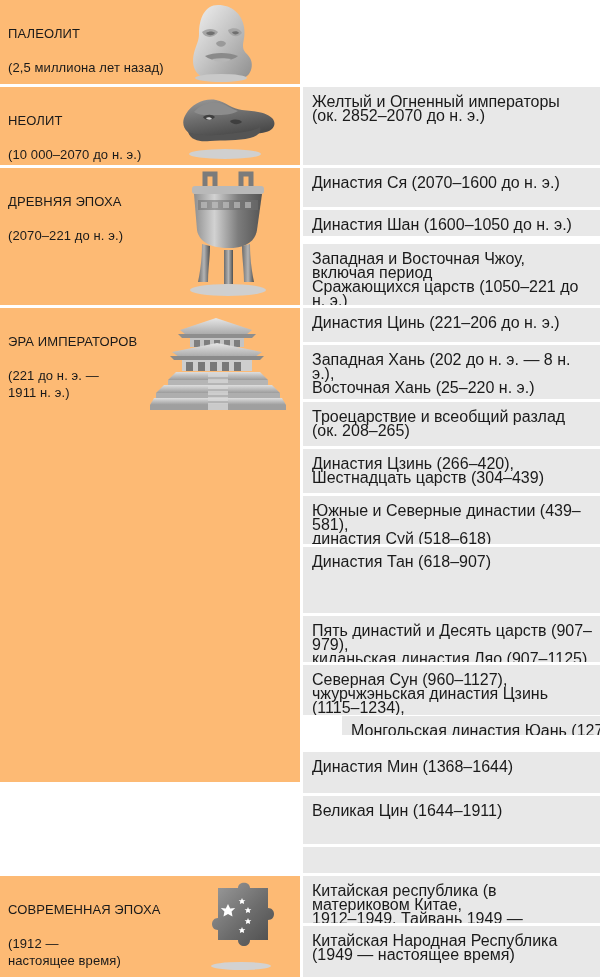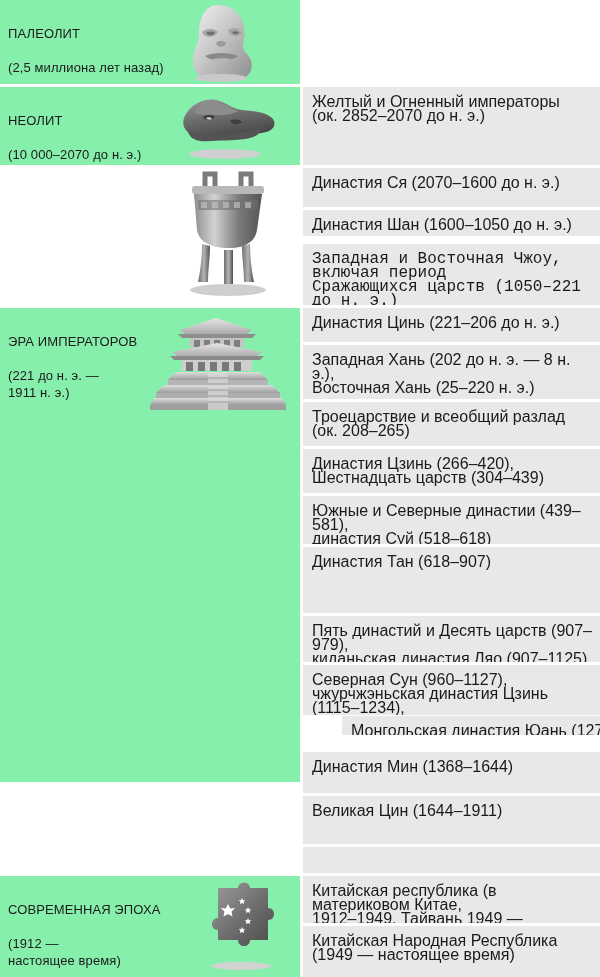--- a/index.html
+++ b/index.html
@@ -16,21 +16,21 @@
     width: 600px;
     height: 977px;
     overflow: hidden;
     background: #ffffff;
   }
   
   .era-block {
     position: absolute;
     left: 0;
     width: 300px;
-    background: #86efac;
+    background: #fdba74;
     box-sizing: border-box;
     overflow: hidden;
   }
   .era-title {
     position: absolute;
     left: 8px;
     top: 8px;
     width: 200px;
     font-size: 13px;
     line-height: 17px;
@@ -82,20 +82,26 @@
     </div>
   </div>
 
   <div class="era-block" style="top:87px;height:78px;">
     <div class="era-title">
       <span class="era-name">НЕОЛИТ</span>
       <span class="era-dates">(10 000–2070 до н. э.)</span>
     </div>
   </div>
 
+  <div class="era-block" style="top:168px;height:137px;">
+    <div class="era-title">
+      <span class="era-name">ДРЕВНЯЯ ЭПОХА</span>
+      <span class="era-dates">(2070–221 до н. э.)</span>
+    </div>
+  </div>
 
   <div class="era-block" style="top:308px;height:474px;">
     <div class="era-title">
       <span class="era-name">ЭРА ИМПЕРАТОРОВ</span>
       <span class="era-dates">(221 до н. э. —
 1911 н. э.)</span>
     </div>
   </div>
 
   <div class="era-block" style="top:876px;height:101px;">
@@ -109,21 +115,21 @@
   <div class="entry-block" style="top:87px;height:78px;">
     <div class="entry-text">Желтый и Огненный императоры
 (ок. 2852–2070 до н. э.)</div>
   </div>
   <div class="entry-block" style="top:168px;height:39px;padding-left:39px;">
     <div class="entry-text">Династия Ся (2070–1600 до н. э.)</div>
   </div>
   <div class="entry-block" style="top:210px;height:26px;">
     <div class="entry-text">Династия Шан (1600–1050 до н. э.)</div>
   </div>
-  <div class="entry-block" style="top:244px;height:61px;font-family:Liberation Mono, monospace;">
+  <div class="entry-block" style="top:244px;height:61px;">
     <div class="entry-text">Западная и Восточная Чжоу, включая период
 Сражающихся царств (1050–221 до н. э.)</div>
   </div>
   <div class="entry-block" style="top:308px;height:34px;">
     <div class="entry-text">Династия Цинь (221–206 до н. э.)</div>
   </div>
   <div class="entry-block" style="top:345px;height:54px;">
     <div class="entry-text">Западная Хань (202 до н. э. — 8 н. э.),
 Восточная Хань (25–220 н. э.)</div>
   </div>

